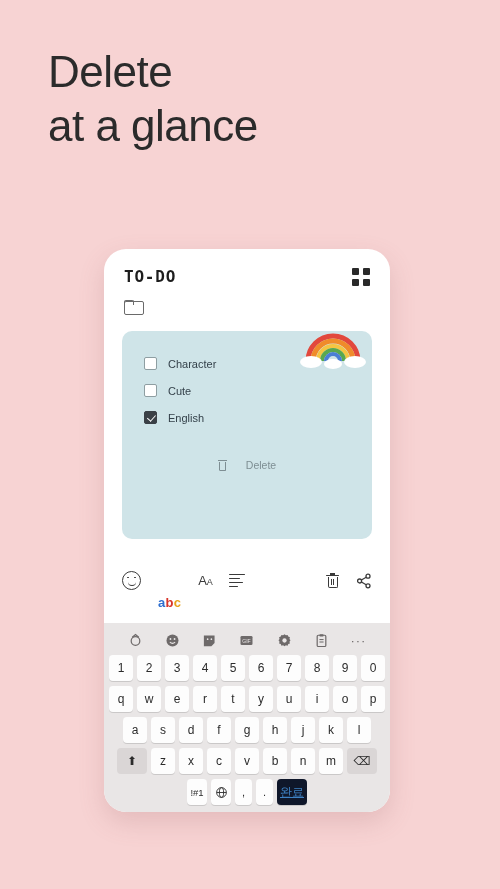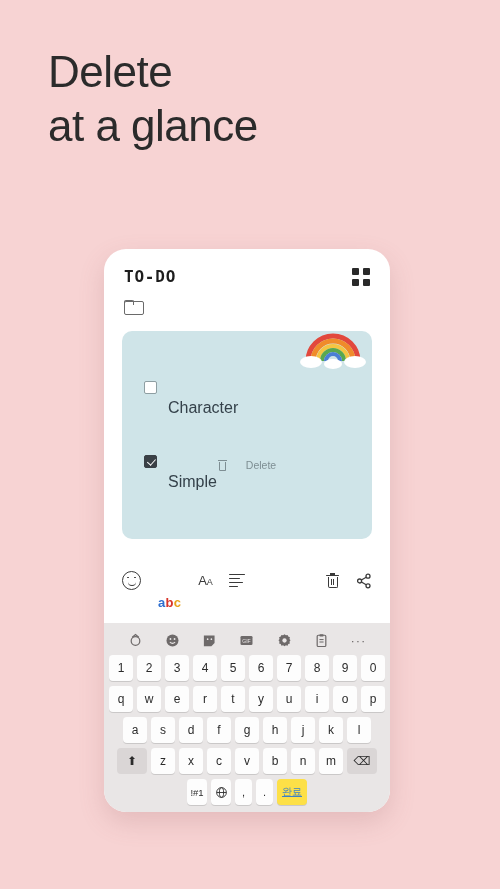--- a/index.html
+++ b/index.html
@@ -170,23 +170,22 @@
     position: absolute;
     left: 3.5px;
     top: 1px;
     width: 3.5px;
     height: 7px;
     border: solid #fff;
     border-width: 0 1.6px 1.6px 0;
     transform: rotate(42deg);
   }
   .check-label {
-    font-size: 16px;
+    font-size: 11px;
     color: #34414a;
-    margin-top: 42px;
   }
   .delete-row {
     position: absolute;
     left: 0;
     right: 0;
     top: 128px;
     display: flex;
     align-items: center;
     justify-content: center;
     gap: 19px;
@@ -334,21 +333,21 @@
     box-shadow: 0 1px 0.5px rgba(0,0,0,0.13);
   }
   .key.wide { max-width: 30px; background: #dad6d6; box-shadow: none; }
   .key.space {
     max-width: none;
     flex: 4.4;
     font-size: 9px;
     color: #585858;
   }
   .key.small-fn { max-width: 20px; font-size: 9.5px; background:#fdfdfd; }
-  .key.done { max-width: 30px; color: #3e82c4; font-size: 10px; background:#fde047;text-decoration:underline; }
+  .key.done { max-width: 30px; color: #3e82c4; font-size: 12px; background:#0f172a;text-decoration:underline; }
   .key.punct { max-width: 17px; font-size: 11px; }
   .row-mid { padding: 0 13px; }
 </style>
 </head>
 <body>
 
 <div class="headline">Delete
 at a glance</div>
 
 <div class="phone">
@@ -382,22 +381,26 @@
         <ellipse cx="11" cy="35" rx="11" ry="6" fill="#ffffff"></ellipse>
         <ellipse cx="55" cy="35" rx="11" ry="6" fill="#ffffff"></ellipse>
         <ellipse cx="33" cy="37" rx="9" ry="5" fill="#ffffff"></ellipse>
       </svg>
 
       <div class="check-row">
         <span class="cbox"></span>
         <span class="check-label">Character</span>
       </div>
       <div class="check-row">
+        <span class="cbox"></span>
+        <span class="check-label">Cute</span>
+      </div>
+      <div class="check-row">
         <span class="cbox checked"></span>
-        <span class="check-label">Simple</span>
+        <span class="check-label">English</span>
       </div>
 
       <div class="delete-row">
         <span class="trash-sm">
           <span class="lid"></span>
           <span class="can"></span>
         </span>
         <span>Delete</span>
       </div>
     </div>

